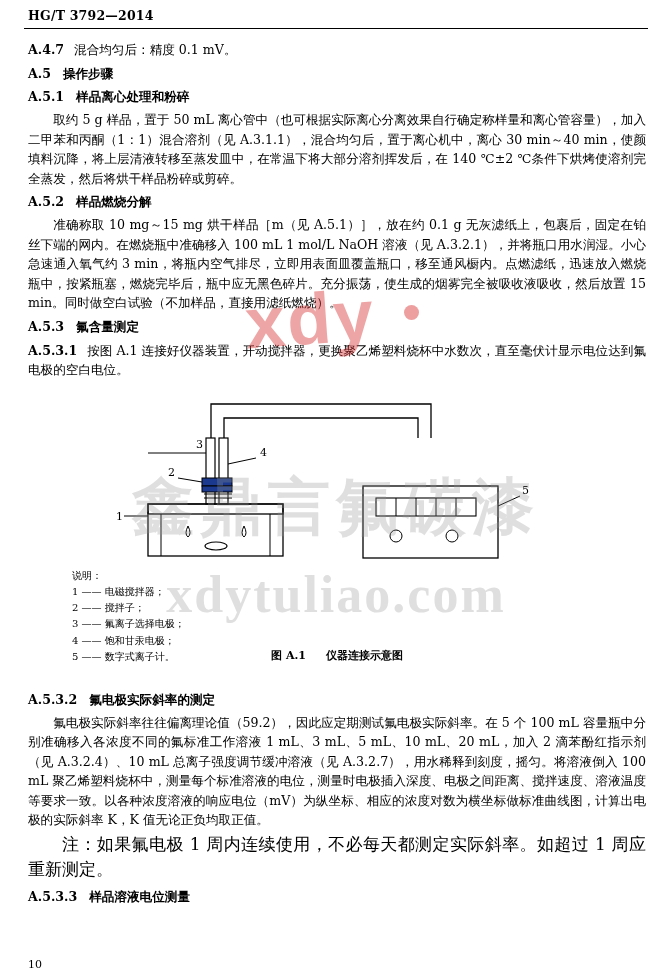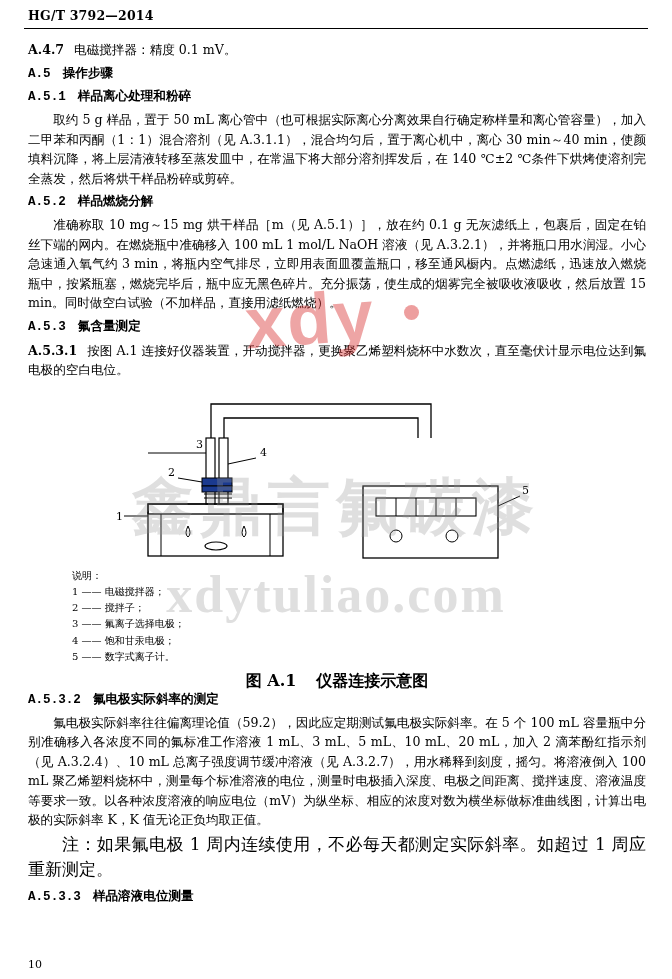--- a/index.html
+++ b/index.html
@@ -52,21 +52,20 @@
     text-justify: inter-ideograph;
   }
   .para {
     text-indent: 2em;
   }
   .clause {
     margin: 5px 0 3px 0;
     font-size: 12.6px;
     font-weight: bold;
     line-height: 1.5;
-    font-family: Liberation Mono, monospace;
   }
   .clause .num {
     font-weight: bold;
     margin-right: 12px;
   }
   .clause-inline {
     margin: 4px 0 1px 0;
     font-size: 12.6px;
     line-height: 1.55;
     text-align: justify;
@@ -91,23 +90,23 @@
     position: absolute;
     left: 44px;
     top: 182px;
     font-size: 10px;
     line-height: 1.62;
   }
   .figure-caption {
     position: absolute;
     left: 0;
     width: 100%;
-    top: 285px;
+    top: 262px;
     text-align: center;
-    font-size: 16px;
+    font-size: 11px;
     font-weight: bold;
   }
   .figure-caption .cap-label { margin-right: 20px; }
   .page-number {
     position: absolute;
     left: 28px;
     bottom: 8px;
     font-size: 11px;
     margin-top: 16px;
   }
@@ -164,21 +163,21 @@
 <body>
 
 <div class="page">
 
   <div class="header">HG/T 3792—2014</div>
   <div class="header-rule"></div>
 
   <div class="content">
 
     <p class="clause-inline">
-      <span class="num">A.4.7</span><span>电磁搅拌器：精度 0.1 mV。</span>
+      <span class="num">A.4.7</span><span>混合均匀后：精度 0.1 mV。</span>
     </p>
 
     <p class="clause">
       <span class="num">A.5</span><span>操作步骤</span>
     </p>
 
     <p class="clause">
       <span class="num">A.5.1</span><span>样品离心处理和粉碎</span>
     </p>
 

